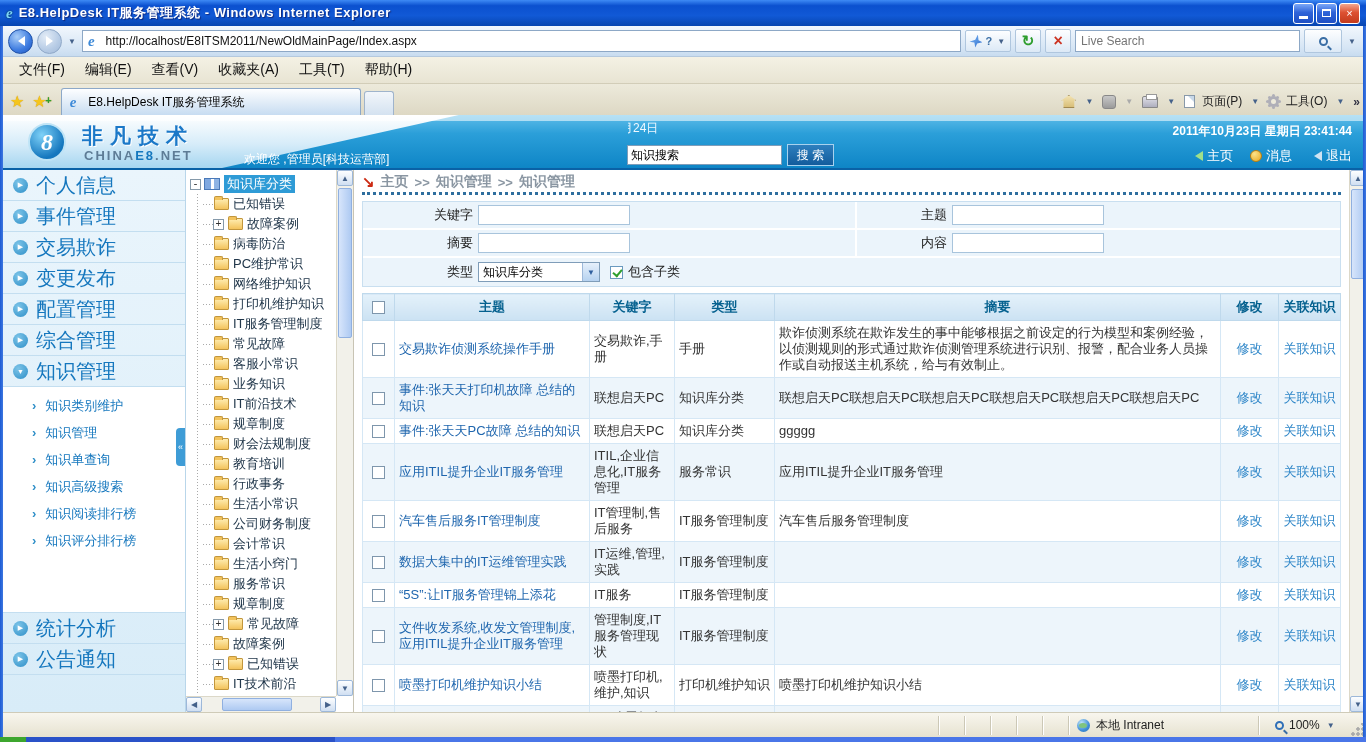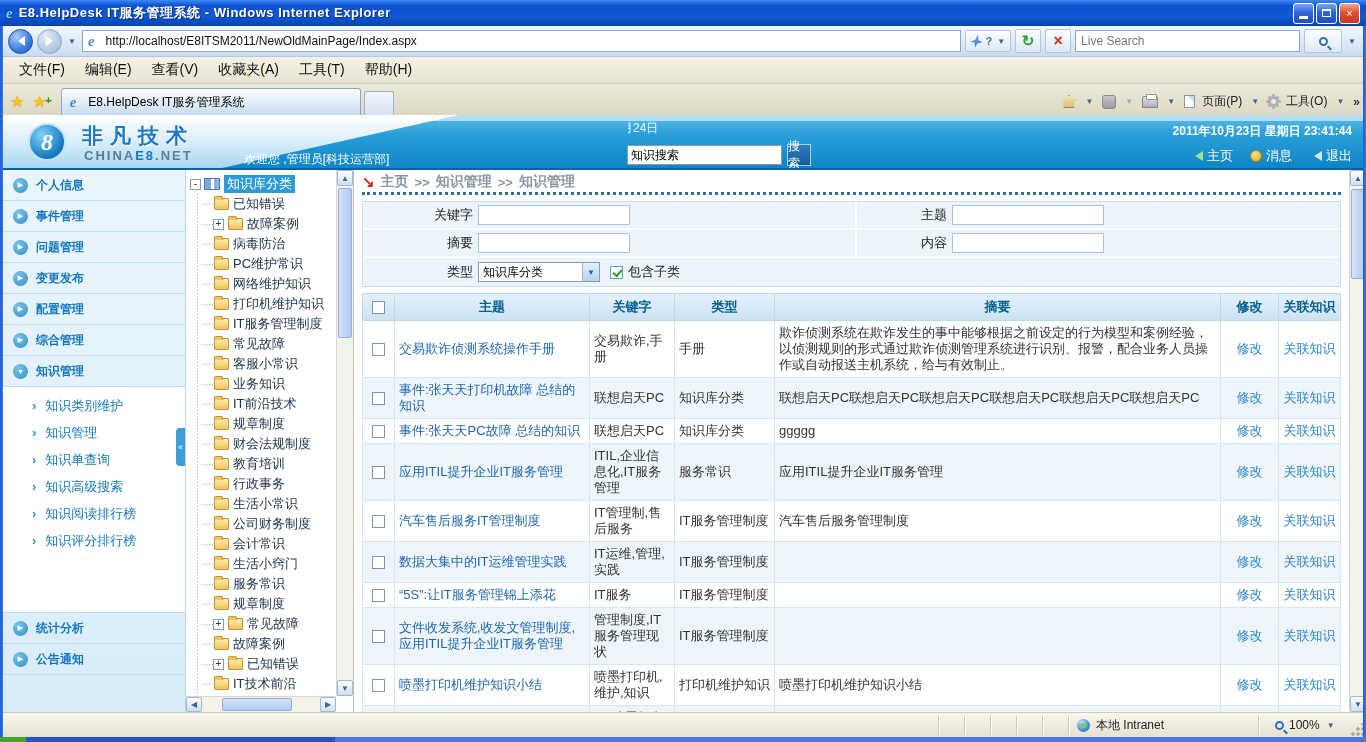--- a/index.html
+++ b/index.html
@@ -82,37 +82,37 @@
   .logo-title { position:absolute; left:82px; top:7px; font-size:21px; font-weight:bold; color:#1B78C8;
     letter-spacing:7px; text-shadow:1px 1px 0 #fff; }
   .logo-domain { position:absolute; left:84px; top:33px; font-size:13px; font-weight:bold; letter-spacing:2px; color:#5E7C96; }
   .logo-domain b { color:#1577BE; }
   .welcome { position:absolute; left:244px; top:36px; color:#fff; font-size:12px; }
   .marquee { position:absolute; left:628px; top:5px; width:46px; overflow:hidden; white-space:nowrap; color:#EFF8FF; font-size:12px; }
   .marquee span { display:inline-block; margin-left:-7px; }
   .bdate { position:absolute; right:14px; top:8px; color:#fff; font-size:12px; font-weight:bold; }
   .bsearch { position:absolute; left:627px; top:30px; width:155px; height:20px; border:1px solid #7F9DB9; font-size:12px;
     padding:0 3px; font-family:"Liberation Sans",sans-serif; }
-  .bsearch-btn { position:absolute; left:787px; top:29px; width:24px; height:22px; background:linear-gradient(#2E7FBE,#135C9C);
+  .bsearch-btn { position:absolute; left:787px; top:29px; width:47px; height:22px; background:linear-gradient(#2E7FBE,#135C9C);
     border:1px solid #A8D2EE; color:#fff; font-size:12px; display:flex; align-items:center; justify-content:center; }
   .bnav { position:absolute; right:14px; top:32px; display:flex; gap:17px; color:#fff; font-size:13px; }
   .bnav .itm { display:flex; align-items:center; gap:4px; }
   .arr-green { width:0; height:0; border:5px solid transparent; border-right:8px solid #9FE08A; }
   .spk { width:12px; height:12px; border-radius:50%; background:radial-gradient(circle at 35% 30%,#FBE38A,#E8A81E); border:1px solid #B87F10; }
   .arr-exit { width:0; height:0; border:5px solid transparent; border-right:8px solid #CFE3F2; }
 
   
   .content { height:542px; display:flex; position:relative; background:#fff; }
 
   .sidebar { width:186px; background:linear-gradient(180deg,#EAF5FC,#D8ECF8); border-right:1px solid #B9D6EA;
     display:flex; flex-direction:column; position:relative; }
   .side-group { height:31px; display:flex; align-items:center; padding-left:13px; gap:8px; border-bottom:1px solid #C3DEF0; }
   .bullet { width:15px; height:15px; border-radius:50%; background:radial-gradient(circle at 35% 30%,#7CC4E8,#2E8FC8);
     color:#fff; font-size:7px; display:flex; align-items:center; justify-content:center; }
-  .side-label { color:#1577BE; font-weight:bold; font-size:12px; }
+  .side-label { color:#1577BE; font-weight:normal; font-size:20px; }
   .side-sub { background:#fff; padding:5px 0 58px; border-bottom:1px solid #C3DEF0; }
   .side-sub-item { height:27px; display:flex; align-items:center; padding-left:32px; gap:9px; color:#1577BE; font-size:13px; }
   .sub-arrow { color:#2E8FC8; font-weight:bold; font-size:13px; }
   .side-handle { position:absolute; right:0; top:258px; width:9px; height:38px; background:#3E9CD6;
     border-radius:4px 0 0 4px; color:#fff; font-size:9px; display:flex; align-items:center; justify-content:center; }
 
   .treepanel { width:168px; background:#fff; border-right:1px solid #C8C4B4; position:relative; overflow:hidden; }
   .tree-content { position:absolute; inset:4px 20px 18px 4px; overflow:hidden; white-space:nowrap; }
   .tnode { display:flex; align-items:center; height:20px; font-size:13px; color:#20364A; }
   .texp { width:11px; height:11px; border:1px solid #8599AA; background:#fff; color:#333; font-size:10px; line-height:9px;
@@ -316,21 +316,21 @@
   <div class="side-group">
         <span class="bullet">▶</span>
         <span class="side-label">个人信息</span>
       </div>
       <div class="side-group">
         <span class="bullet">▶</span>
         <span class="side-label">事件管理</span>
       </div>
       <div class="side-group">
         <span class="bullet">▶</span>
-        <span class="side-label">问题管理</span>
+        <span class="side-label">交易欺诈</span>
       </div>
       <div class="side-group">
         <span class="bullet">▶</span>
         <span class="side-label">变更发布</span>
       </div>
       <div class="side-group">
         <span class="bullet">▶</span>
         <span class="side-label">配置管理</span>
       </div>
       <div class="side-group">

